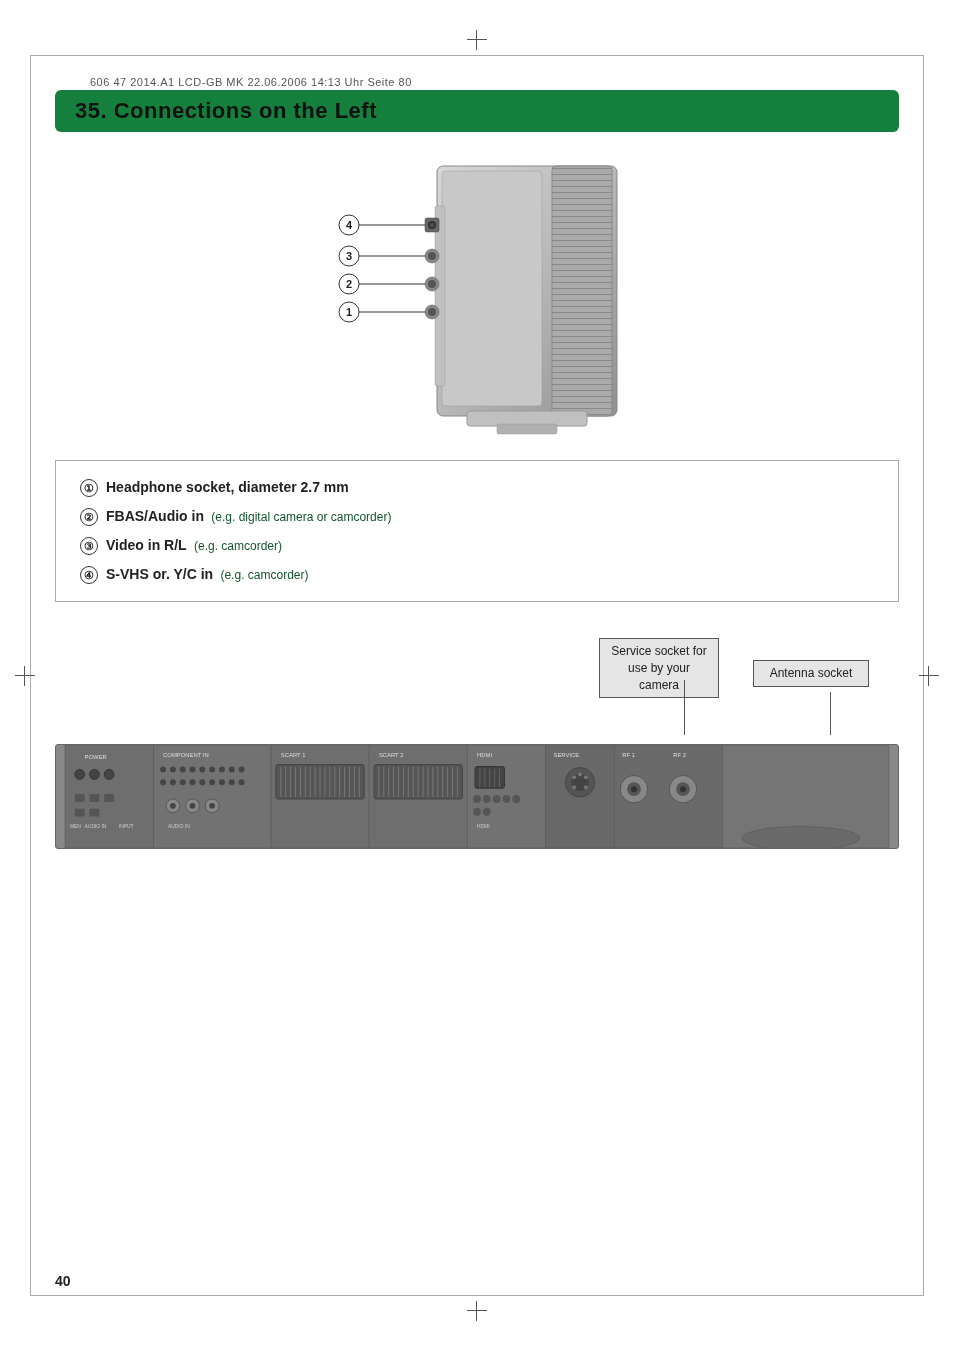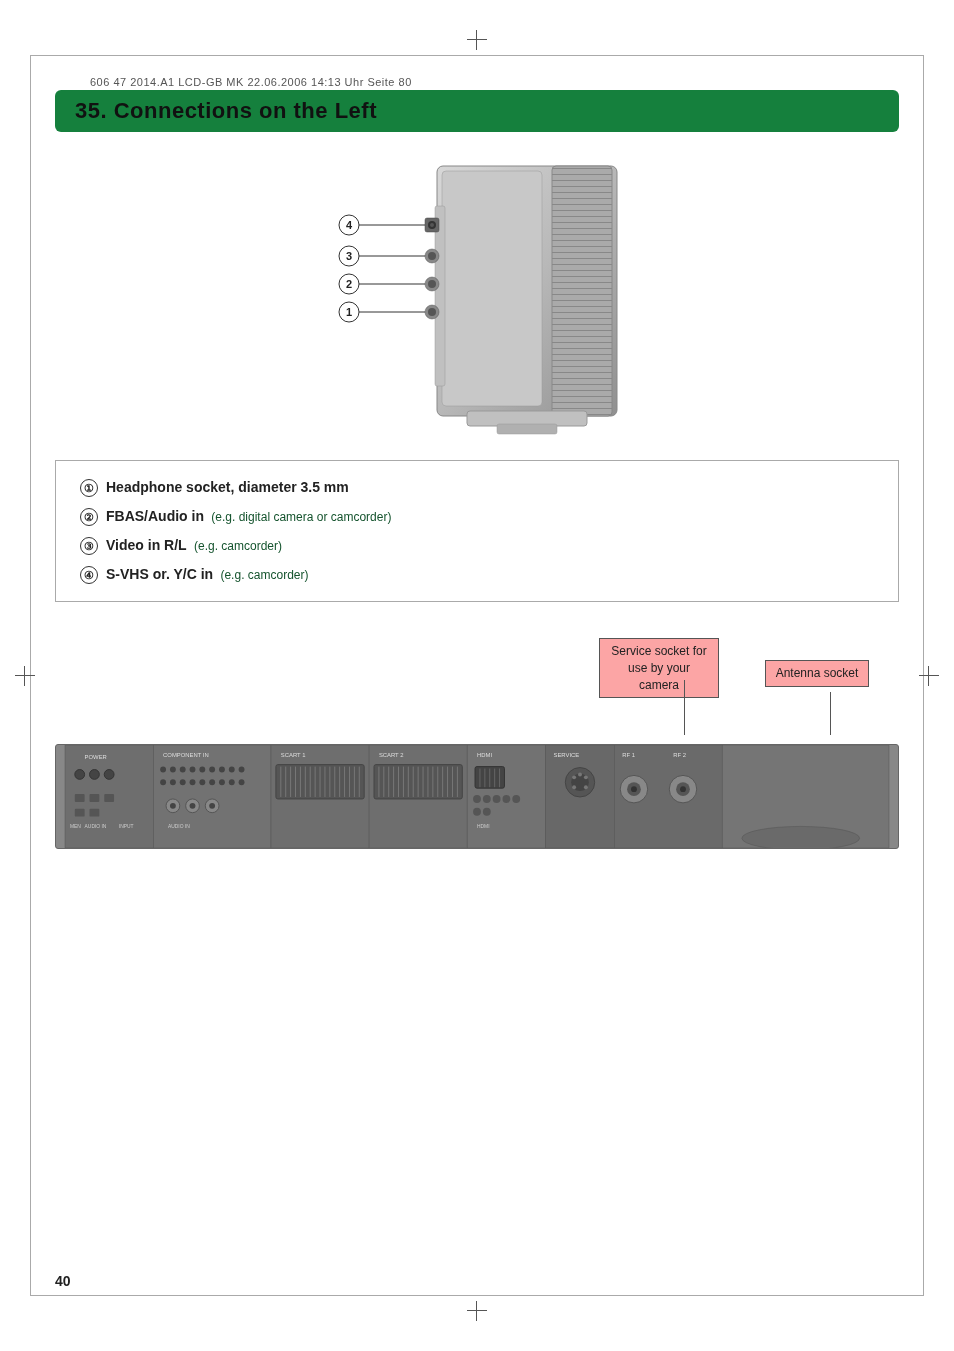--- a/index.html
+++ b/index.html
@@ -143,21 +143,21 @@
     .callout-area {
       position: relative;
       height: 110px;
       margin-bottom: 4px;
     }
 
     .callout-box {
       position: absolute;
       border: 1px solid #555;
       padding: 4px 8px;
-      background: #fca5a5;
+      background: #e5e5e5;
       font-size: 12px;
       line-height: 1.4;
       text-align: center;
     }
 
     .callout-line-v {
       position: absolute;
       width: 1px;
       background: #555;
     }
@@ -254,21 +254,21 @@
 
       <circle cx="62" cy="156" r="10" fill="white" stroke="#333" stroke-width="1"></circle>
       <text x="62" y="160" text-anchor="middle" font-size="11" font-weight="bold" fill="#222">1</text>
       <line x1="72" y1="156" x2="138" y2="156" stroke="#333" stroke-width="1"></line>
     </svg>
   </div>
 
   <div class="descriptions-box">
     <div class="desc-item">
       <span class="desc-num">①</span>
-      <span class="desc-label">Headphone socket, diameter 3.5 mm</span>
+      <span class="desc-label">Headphone socket, diameter 2.7 mm</span>
       <span class="desc-note"></span>
     </div>
     <div class="desc-item">
       <span class="desc-num">②</span>
       <span class="desc-label">FBAS/Audio in</span>
       <span class="desc-note">&nbsp;<span>(e.g. digital camera or camcorder)</span></span>
     </div>
     <div class="desc-item">
       <span class="desc-num">③</span>
       <span class="desc-label">Video in   R/L</span>
@@ -284,21 +284,21 @@
   <div class="bottom-section">
     <div class="callout-area">
 
       <div class="callout-box" style="right: 180px; top: 8px; width: 120px;">
         <span>Service socket for</span><br>
         <span>use by your camera</span>
       </div>
 
       <div class="callout-line-v" style="right: 214px; top: 50px; height: 55px;"></div>
 
-      <div class="callout-box" style="right: 30px; top: 30px; width: 104px; text-align: center;">
+      <div class="callout-box" style="right: 30px; top: 30px; width: 116px; text-align: center;">
         <span>Antenna socket</span>
       </div>
 
       <div class="callout-line-v" style="right: 68px; top: 62px; height: 43px;"></div>
     </div>
 
     <svg width="100%" height="105" viewBox="0 0 840 105" style="display:block; border: 1px solid #666; background:#888; border-radius:3px;">
 
       <rect width="840" height="105" fill="#7a7a7a"></rect>
 

